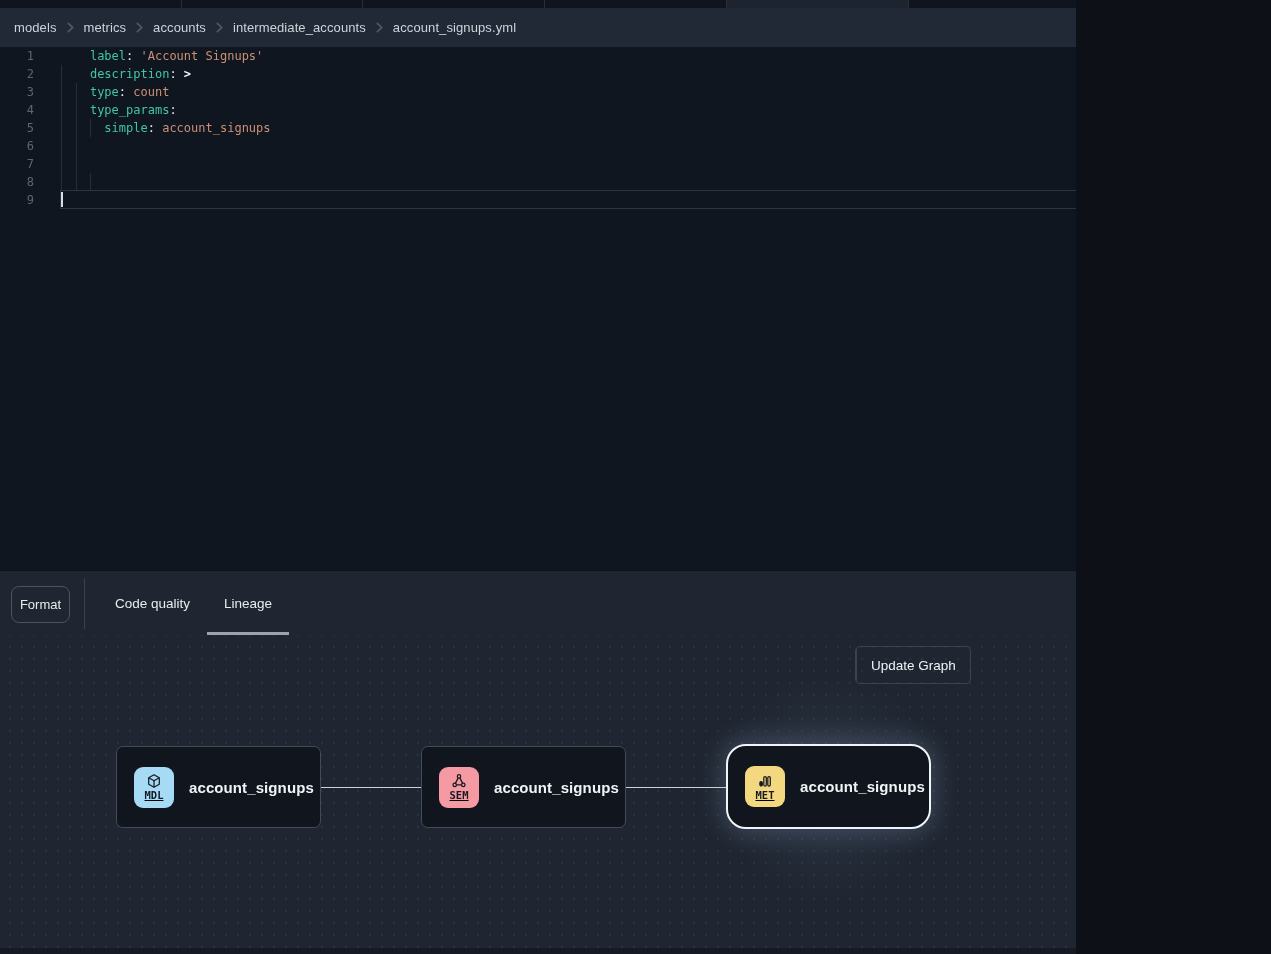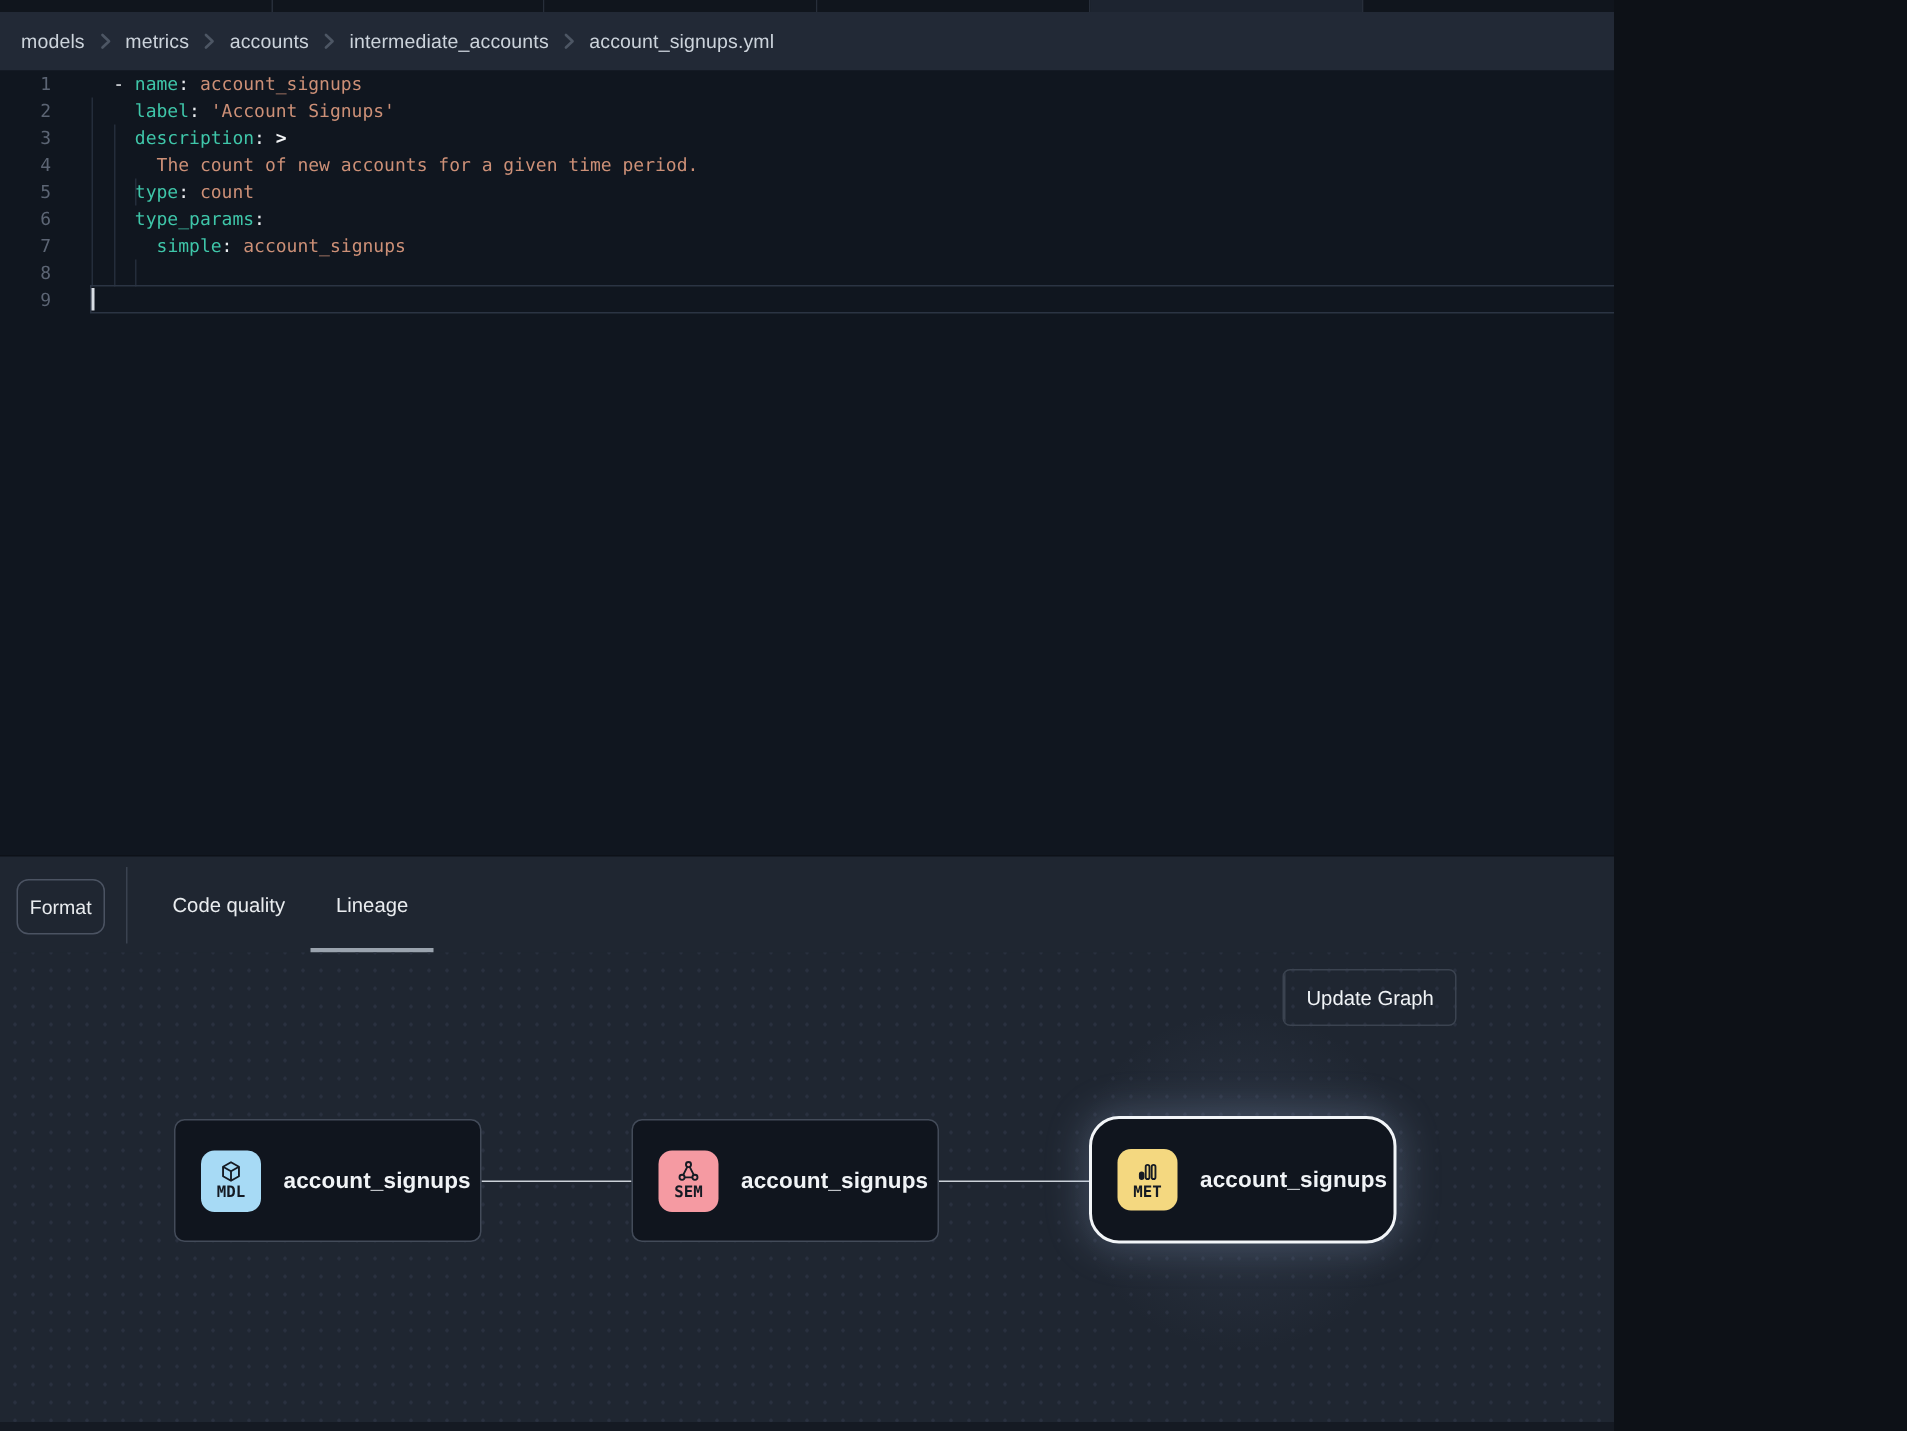--- a/index.html
+++ b/index.html
@@ -81,21 +81,21 @@
   .icon-btn.refresh { left:1217px; }
   .edge { position:absolute; height:1.5px; background:#ccd2d9; top:151.5px; }
   .node-glow { position:absolute; left:698px; top:22px; width:260px; height:260px;
     background:radial-gradient(circle, rgba(130,150,190,0.13) 0%, rgba(130,150,190,0) 62%); }
   .lin-node { position:absolute; top:111px; width:205px; height:82px; background:#10151e;
     border:1px solid #434b59; border-radius:7px; display:flex; align-items:center;
     padding-left:17px; gap:15px; cursor:pointer; }
   .lin-node.selected { border:2px solid #f2f5f8; border-radius:20px; top:109px; height:85px;
     box-shadow:0 0 26px 4px rgba(170,190,230,0.22); }
   .badge { width:40px; height:41px; border-radius:9px; display:flex; flex-direction:column;
-    align-items:center; justify-content:center; gap:0px; flex:none; }
+    align-items:center; justify-content:center; gap:0px; flex:none;text-decoration:underline; }
   .badge .badge-label { font-family:"DejaVu Sans Mono", monospace; font-size:10.5px;
     font-weight:700; color:#141a23; line-height:12px; }
   .node-label { color:#f0f3f6; font-size:15px; font-weight:700; letter-spacing:.1px; }
   .bottom-strip { position:absolute; left:0; top:948px; width:1271px; height:6px;
     background:#151a23; }
 </style>
 </head>
 <body>
 
 <div class="app">
@@ -157,24 +157,22 @@
         <div class="ln">2</div>
         <div class="ln">3</div>
         <div class="ln">4</div>
         <div class="ln">5</div>
         <div class="ln">6</div>
         <div class="ln">7</div>
         <div class="ln">8</div>
         <div class="ln">9</div>
       </div>
     <div class="codebody" id="codebody">
-        <div class="code-line"><span class="tok-punc">  - </span><span class="tok-key">name</span><span class="tok-punc">: </span><span class="tok-value">account_signups</span></div>
         <div class="code-line"><span class="tok-punc">    </span><span class="tok-key">label</span><span class="tok-punc">: </span><span class="tok-value">'Account Signups'</span></div>
         <div class="code-line"><span class="tok-punc">    </span><span class="tok-key">description</span><span class="tok-punc">: </span><span class="tok-bold">&gt;</span></div>
-        <div class="code-line"><span class="tok-punc">      </span><span class="tok-value">The count of new accounts for a given time period.</span></div>
         <div class="code-line"><span class="tok-punc">    </span><span class="tok-key">type</span><span class="tok-punc">: </span><span class="tok-value">count</span></div>
         <div class="code-line"><span class="tok-punc">    </span><span class="tok-key">type_params</span><span class="tok-punc">:</span></div>
         <div class="code-line"><span class="tok-punc">      </span><span class="tok-key">simple</span><span class="tok-punc">: </span><span class="tok-value">account_signups</span></div>
         <div class="code-line"></div>
       </div>
 
     <div class="indent-guide" style="left:61px; top:18px; height:126px;"></div>
     <div class="indent-guide" style="left:75.5px; top:36px; height:108px;"></div>
     <div class="indent-guide" style="left:90px; top:72px; height:18px;"></div>
     <div class="indent-guide" style="left:90px; top:126px; height:18px;"></div>

